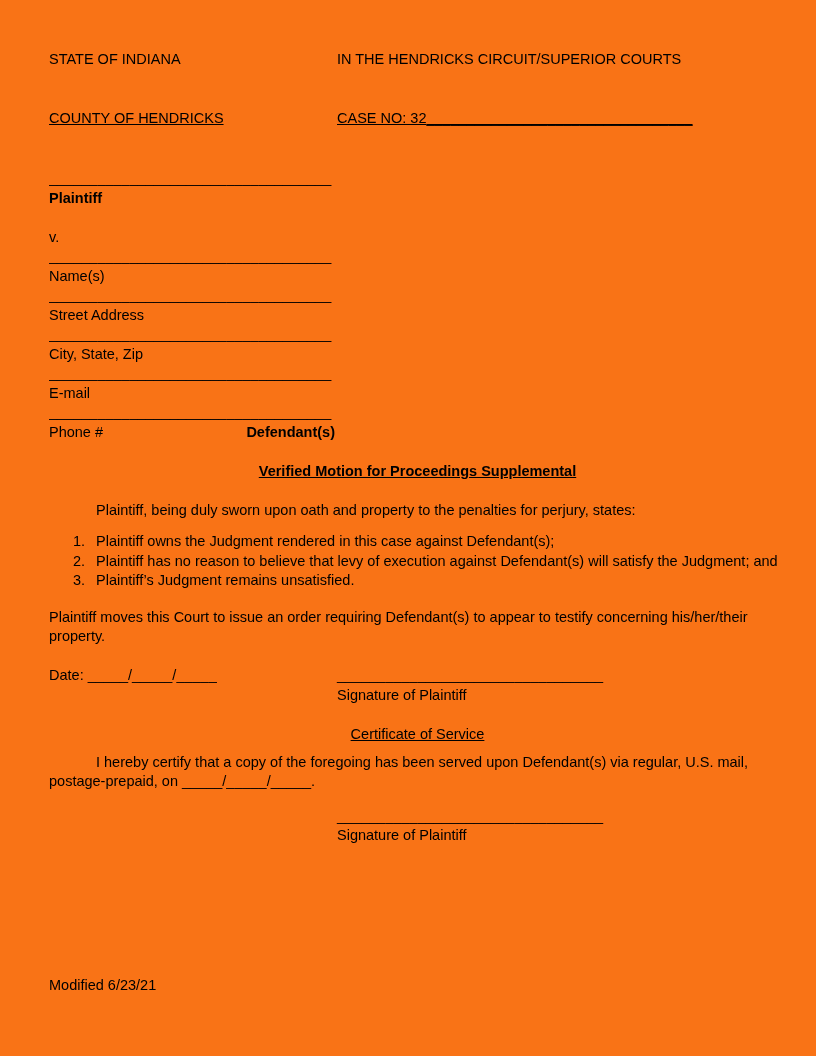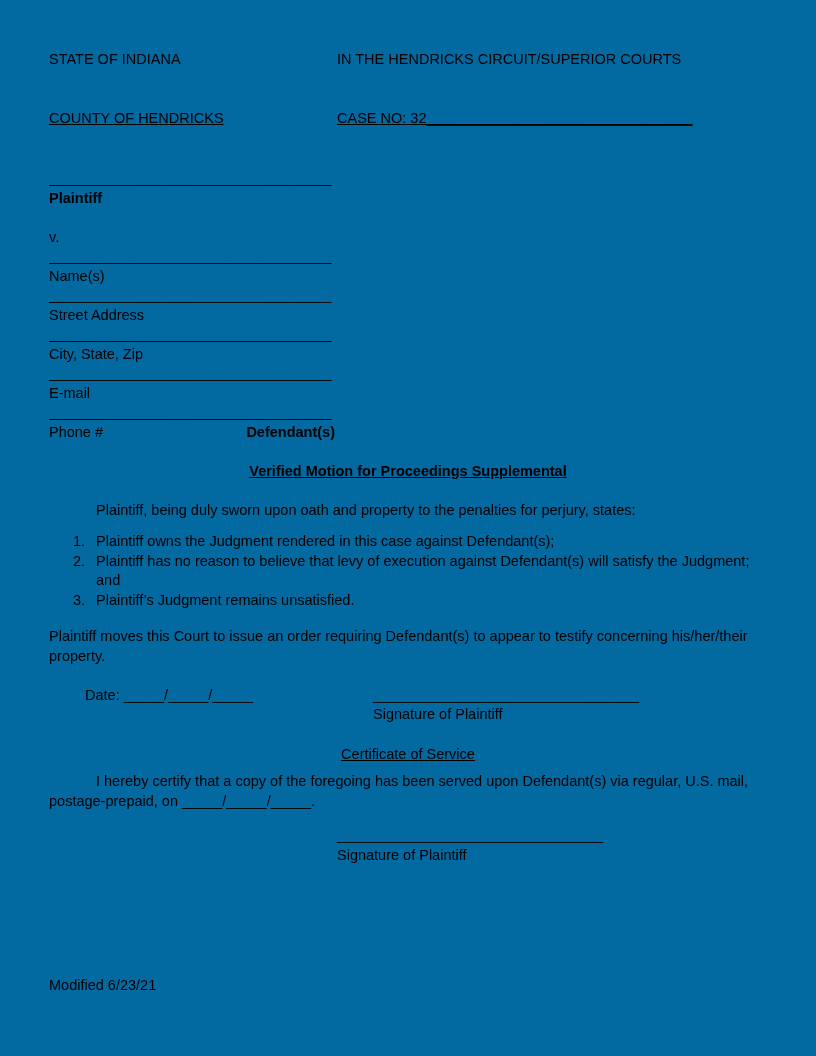--- a/index.html
+++ b/index.html
@@ -5,22 +5,22 @@
   html, body {
     margin: 0;
     padding: 0;
     background: #ffffff;
   }
   .page {
     position: relative;
     width: 816px;
     height: 1056px;
     box-sizing: border-box;
-    padding: 50px 49px 0 49px;
-    background: #0369a1;
+    padding: 50px 30px 0 49px;
+    background: #f97316;
     color: #000000;
     font-family: "Liberation Sans", sans-serif;
     font-size: 14.5px;
     line-height: 19.5px;
     overflow: hidden;
   }
   .row { display: flex; }
   .col-left { width: 288px; flex-shrink: 0; }
   .county-row { margin-top: 39px; text-decoration: underline; }
   .nowrap { white-space: nowrap; }
@@ -42,21 +42,21 @@
   .intro { margin-top: 19.5px; text-indent: 47px; }
 
   .list { margin-top: 12px; }
   .list-item { display: flex; }
   .list-item .num { margin-left: 24px; width: 23px; flex-shrink: 0; }
   .list-item .txt { flex: 1; }
 
   .moves { margin-top: 17px; }
 
   .date-sig-row { display: flex; margin-top: 19.5px; }
-  .date-field { width: 288px; flex-shrink: 0; margin-left: 36px; }
+  .date-field { width: 288px; flex-shrink: 0; }
   .sig-block .u-line { white-space: nowrap; }
 
   .cert-title {
     margin-top: 20px;
     text-align: center;
     text-decoration: underline;
   }
   .certify { margin-top: 8px; text-indent: 47px; }
 
   .sig-block-2 { margin-top: 15px; margin-left: 288px; }

